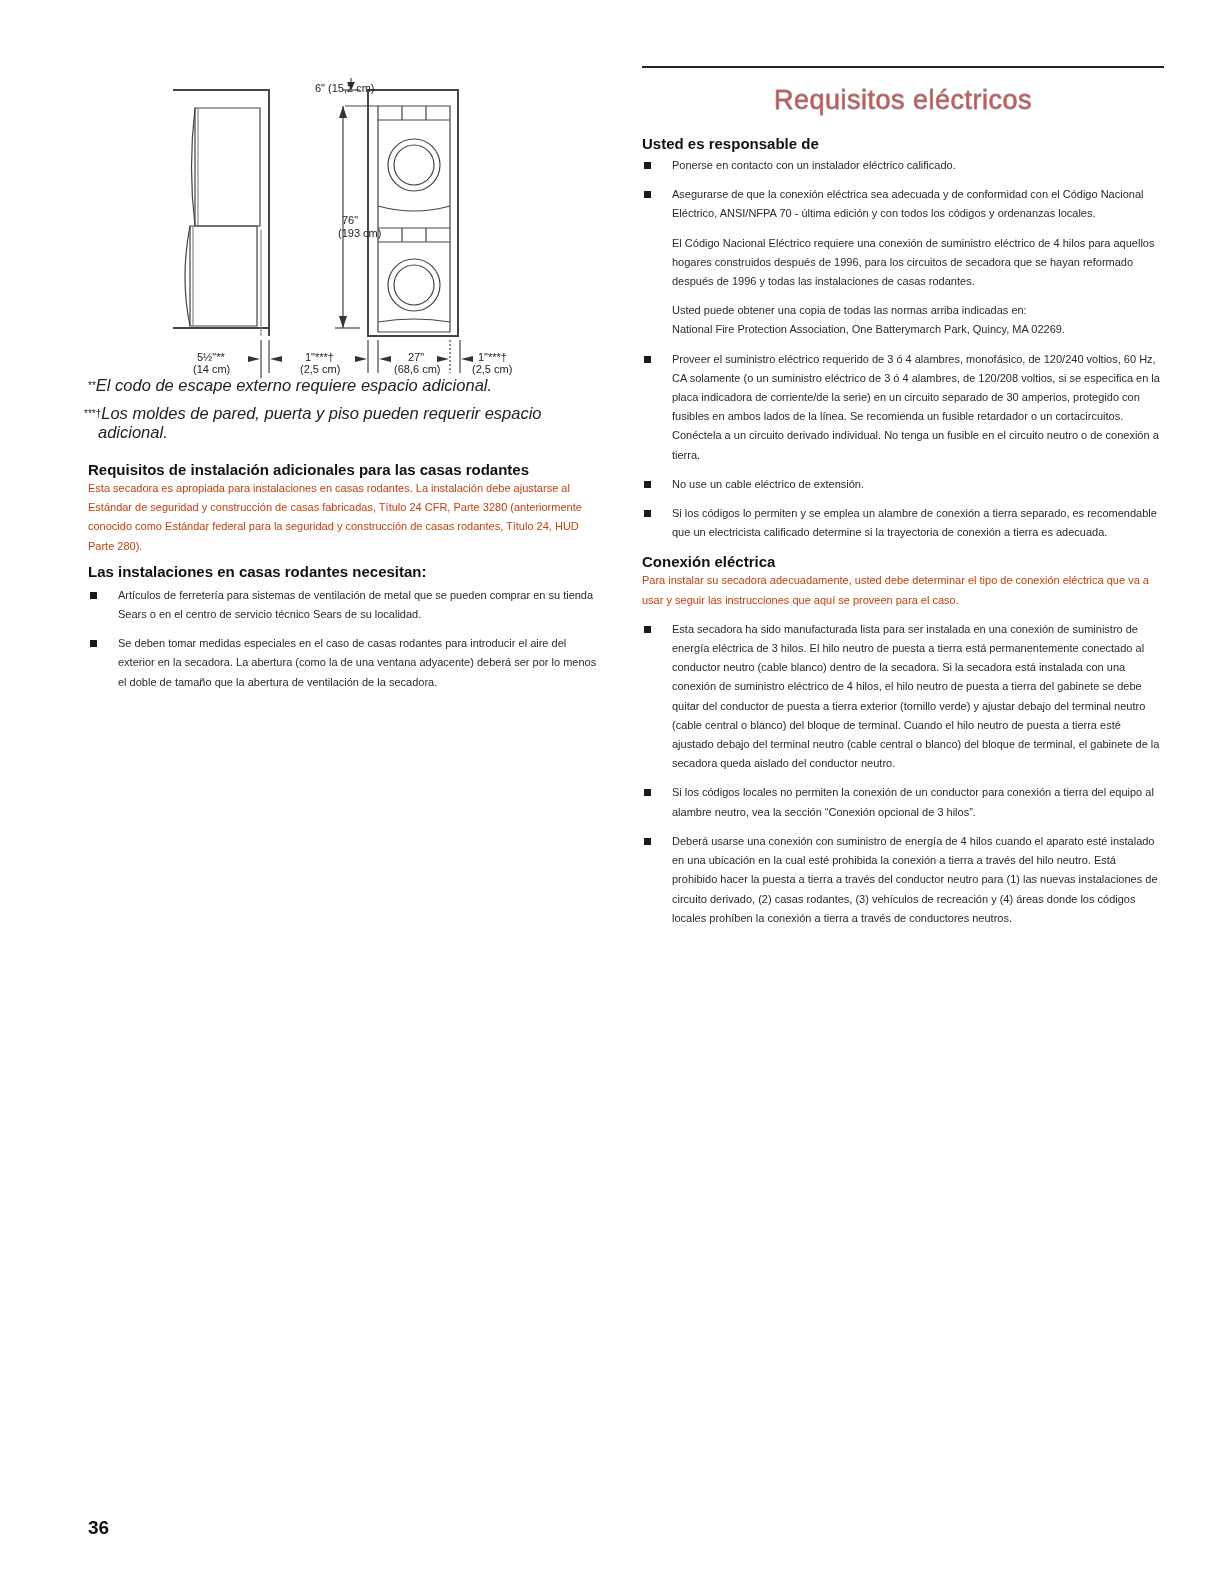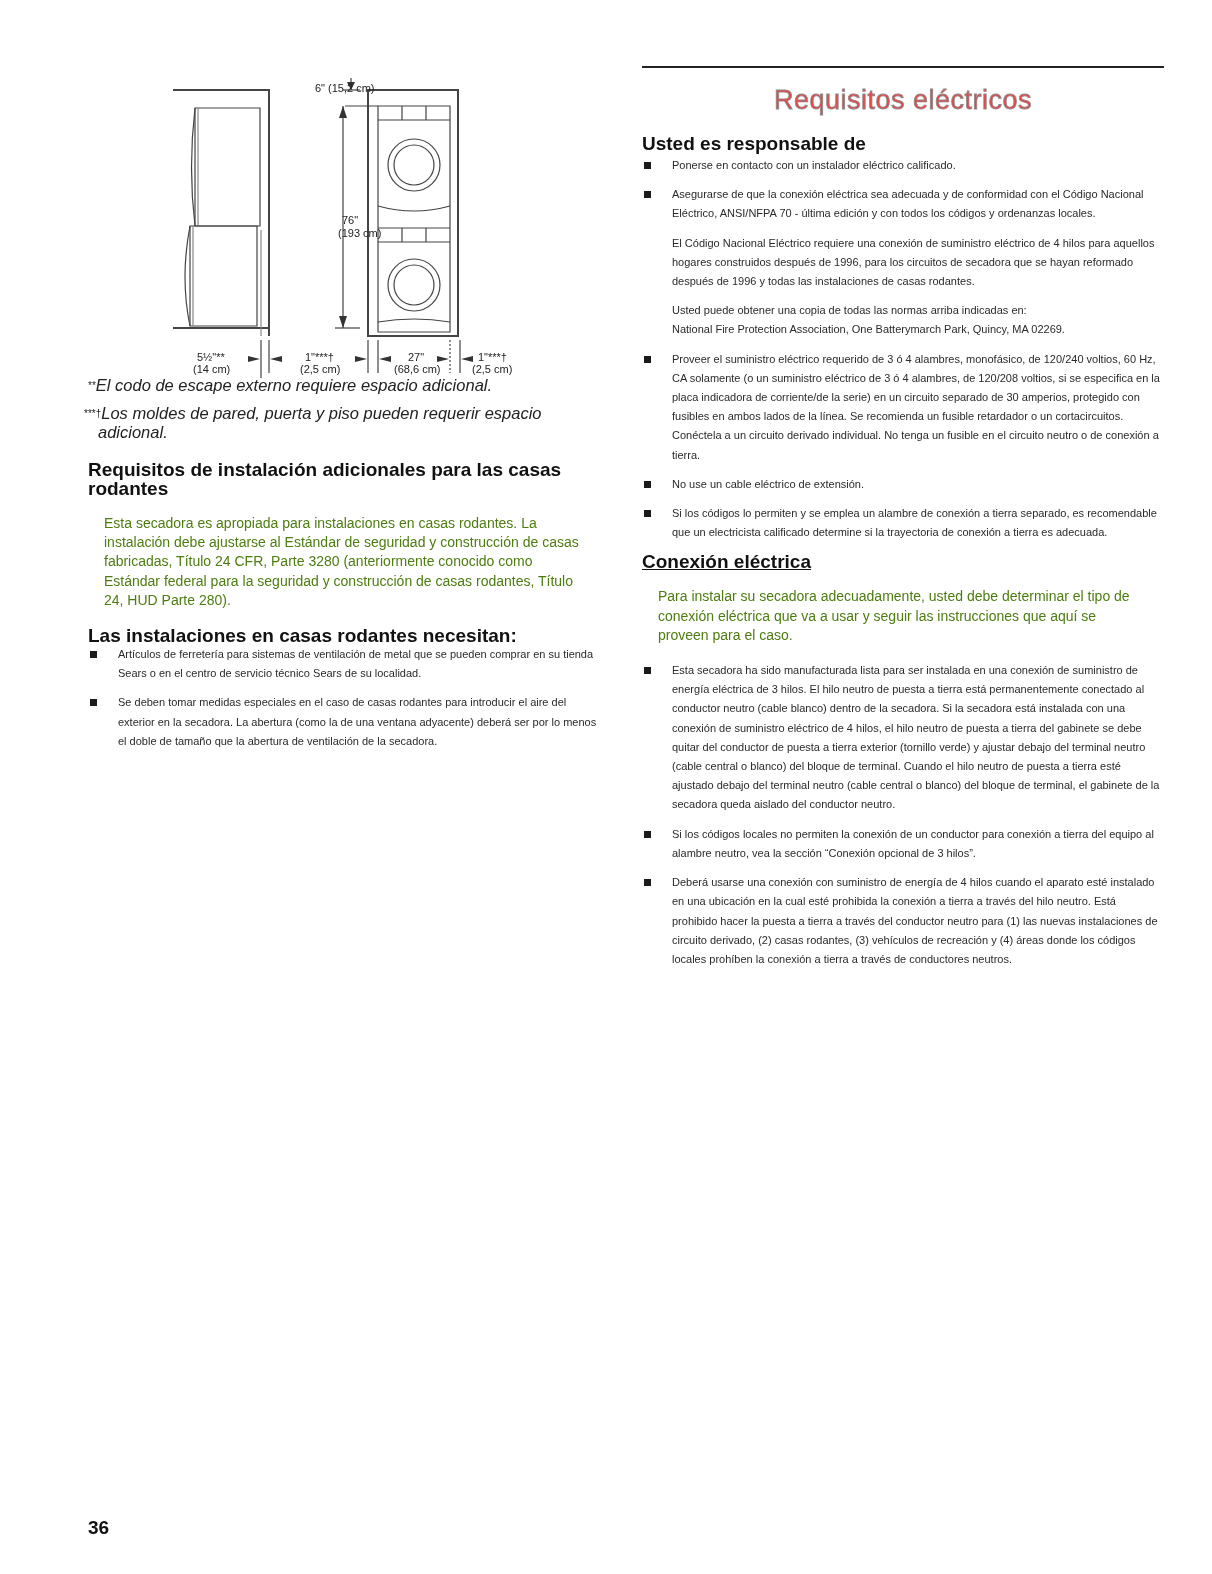--- a/index.html
+++ b/index.html
@@ -12,22 +12,22 @@
 
   
   .diagram { position: absolute; left: 160px; top: 78px; width: 360px; height: 300px; }
   .diagram svg { position: absolute; left: 0; top: 0; }
   .dlabel { position: absolute; font-size: 11px; line-height: 12px; color: #222; white-space: nowrap; font-family: "Liberation Sans Narrow", "Liberation Sans", sans-serif; }
 
   .footnote { position: absolute; left: 88px; font-style: italic; font-size: 16.5px; line-height: 19px; color: #222; }
   .footnote .mark { font-size: 10px; vertical-align: top; font-style: normal; }
   .footnote .cont { display: block; padding-left: 14px; }
 
-  h3.sub { margin: 0; font-size: 19px; line-height: 19px; font-weight: bold; color: #111; }
-  p.body { margin: 16px; font-size: 14px; line-height: 19.2px; color: #4d7c0f; }
+  h3.sub { margin: 0; font-size: 15px; line-height: 19px; font-weight: bold; color: #111; }
+  p.body { margin: 0; font-size: 11px; line-height: 19.2px; color: #c2410c; }
 
   ul.bul { list-style: none; margin: 0; padding: 0; }
   ul.bul li { position: relative; padding-left: 30px; font-size: 11px; line-height: 19.2px; color: #2a2a2a; margin-bottom: 10px; }
   ul.bul li .sq { position: absolute; left: 2px; top: 6px; width: 7px; height: 7px; background: #1a1a1a; }
   ul.bul li p.extra { margin: 10px 0 0 0; }
 
   .section-rule { position: absolute; left: 642px; top: 66px; width: 522px; height: 2px; background: #222; }
   .section-title {
     position: absolute; left: 642px; top: 85px; width: 522px; text-align: center;
     font-size: 27px; color: #ef4444; letter-spacing: 0.5px;
@@ -117,21 +117,21 @@
 </div>
 <div class="footnote" style="top:404px; left:84px;">
   <span class="mark">***†</span><span>Los moldes de pared, puerta y piso pueden requerir espacio</span>
   <span class="cont">adicional.</span>
 </div>
 
 <div class="col-left" style="top:460px; left:88px; width:514px;">
   <h3 class="sub">Requisitos de instalación adicionales para las casas rodantes</h3>
   <p class="body">Esta secadora es apropiada para instalaciones en casas rodantes. La instalación debe ajustarse al Estándar de seguridad y construcción de casas fabricadas, Título 24 CFR, Parte 3280 (anteriormente conocido como Estándar federal para la seguridad y construcción de casas rodantes, Título 24, HUD Parte 280).</p>
   <h3 class="sub" style="margin-top:6px;">Las instalaciones en casas rodantes necesitan:</h3>
-  <ul class="bul" style="">
+  <ul class="bul" style="margin-top:5px;">
     <li><span class="sq"></span><span>Artículos de ferretería para sistemas de ventilación de metal que se pueden comprar en su tienda Sears o en el centro de servicio técnico Sears de su localidad.</span></li>
     <li><span class="sq"></span><span>Se deben tomar medidas especiales en el caso de casas rodantes para introducir el aire del exterior en la secadora. La abertura (como la de una ventana adyacente) deberá ser por lo menos el doble de tamaño que la abertura de ventilación de la secadora.</span></li>
   </ul>
 </div>
 
 <div class="section-rule"></div>
 <div class="section-title">Requisitos eléctricos</div>
 
 <div class="col-right" style="top:134px;">
   <h3 class="sub">Usted es responsable de</h3>
@@ -139,21 +139,21 @@
     <li><span class="sq"></span><span>Ponerse en contacto con un instalador eléctrico calificado.</span></li>
     <li><span class="sq"></span><span>Asegurarse de que la conexión eléctrica sea adecuada y de conformidad con el Código Nacional Eléctrico, ANSI/NFPA 70 - última edición y con todos los códigos y ordenanzas locales.</span>
       <p class="extra">El Código Nacional Eléctrico requiere una conexión de suministro eléctrico de 4 hilos para aquellos hogares construidos después de 1996, para los circuitos de secadora que se hayan reformado después de 1996 y todas las instalaciones de casas rodantes.</p>
       <p class="extra"><span>Usted puede obtener una copia de todas las normas arriba indicadas en:</span><br><span>National Fire Protection Association, One Batterymarch Park, Quincy, MA 02269.</span></p>
     </li>
     <li><span class="sq"></span><span>Proveer el suministro eléctrico requerido de 3 ó 4 alambres, monofásico, de 120/240 voltios, 60 Hz, CA solamente (o un suministro eléctrico de 3 ó 4 alambres, de 120/208 voltios, si se especifica en la placa indicadora de corriente/de la serie) en un circuito separado de 30 amperios, protegido con fusibles en ambos lados de la línea. Se recomienda un fusible retardador o un cortacircuitos. Conéctela a un circuito derivado individual. No tenga un fusible en el circuito neutro o de conexión a tierra.</span></li>
     <li><span class="sq"></span><span>No use un cable eléctrico de extensión.</span></li>
     <li><span class="sq"></span><span>Si los códigos lo permiten y se emplea un alambre de conexión a tierra separado, es recomendable que un electricista calificado determine si la trayectoria de conexión a tierra es adecuada.</span></li>
   </ul>
 
-  <h3 class="sub" style="margin-top:2px;text-decoration:underline;">Conexión eléctrica</h3>
+  <h3 class="sub" style="margin-top:2px;">Conexión eléctrica</h3>
   <p class="body">Para instalar su secadora adecuadamente, usted debe determinar el tipo de conexión eléctrica que va a usar y seguir las instrucciones que aquí se proveen para el caso.</p>
   <ul class="bul" style="margin-top:10px;">
     <li><span class="sq"></span><span>Esta secadora ha sido manufacturada lista para ser instalada en una conexión de suministro de energía eléctrica de 3 hilos. El hilo neutro de puesta a tierra está permanentemente conectado al conductor neutro (cable blanco) dentro de la secadora. Si la secadora está instalada con una conexión de suministro eléctrico de 4 hilos, el hilo neutro de puesta a tierra del gabinete se debe quitar del conductor de puesta a tierra exterior (tornillo verde) y ajustar debajo del terminal neutro (cable central o blanco) del bloque de terminal. Cuando el hilo neutro de puesta a tierra esté ajustado debajo del terminal neutro (cable central o blanco) del bloque de terminal, el gabinete de la secadora queda aislado del conductor neutro.</span></li>
     <li><span class="sq"></span><span>Si los códigos locales no permiten la conexión de un conductor para conexión a tierra del equipo al alambre neutro, vea la sección “Conexión opcional de 3 hilos”.</span></li>
     <li><span class="sq"></span><span>Deberá usarse una conexión con suministro de energía de 4 hilos cuando el aparato esté instalado en una ubicación en la cual esté prohibida la conexión a tierra a través del hilo neutro. Está prohibido hacer la puesta a tierra a través del conductor neutro para (1) las nuevas instalaciones de circuito derivado, (2) casas rodantes, (3) vehículos de recreación y (4) áreas donde los códigos locales prohíben la conexión a tierra a través de conductores neutros.</span></li>
   </ul>
 </div>
 
 <div class="page-number">36</div>
 

